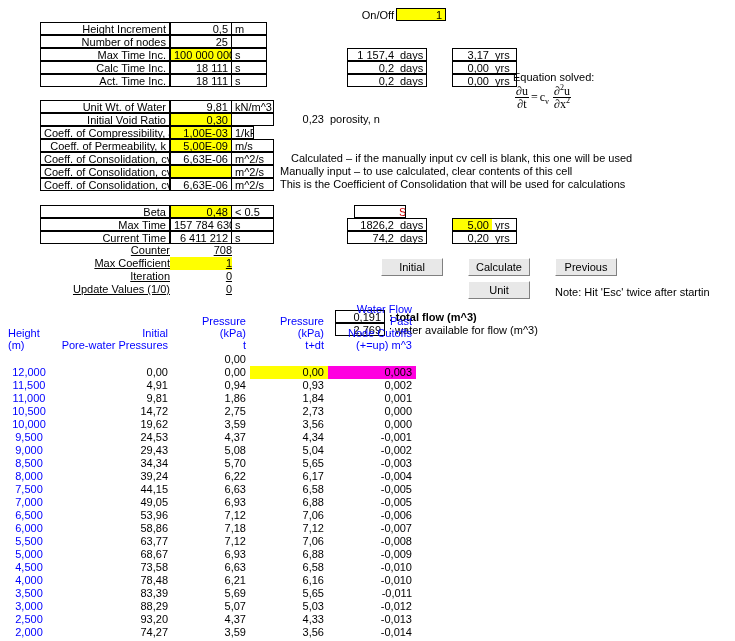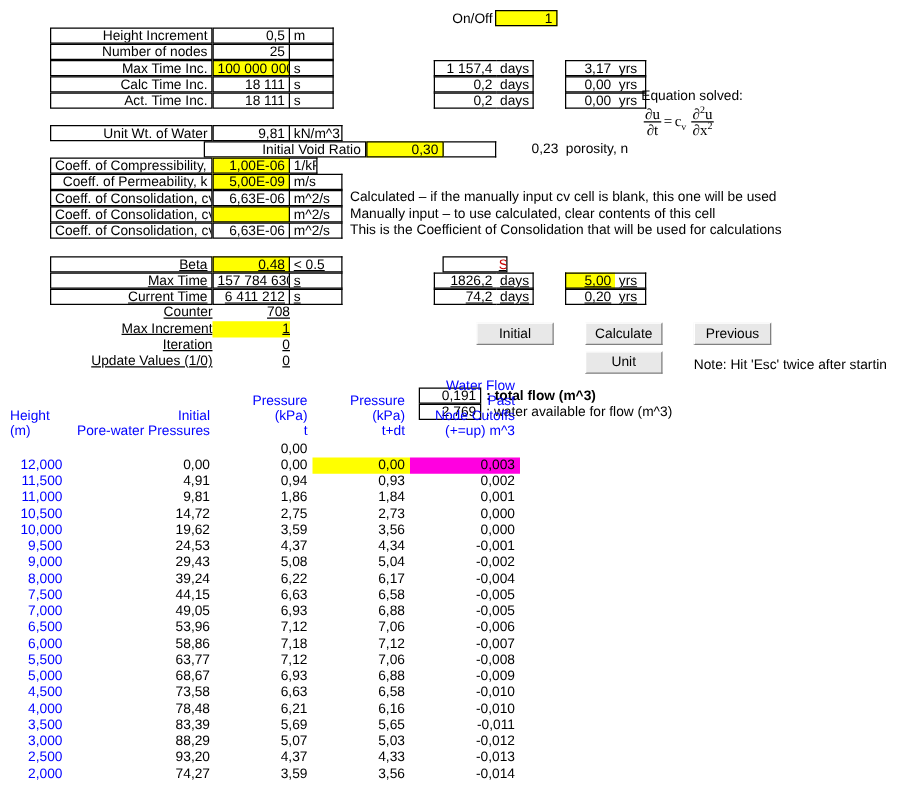--- a/index.html
+++ b/index.html
@@ -62,21 +62,21 @@
     line-height: 12px;
   }
   table.data td {
     padding: 0 4px;
     text-align: right;
     line-height: 13px;
     height: 13px;
   }
   table.data td.h {
     color: #0000ff;
-    text-align: right;
+    text-align: center;
   }
 
   
   .eq-label { font-size: 11px; }
   .eq {
     display: inline-flex;
     align-items: center;
     font-family: "Times New Roman", serif;
     font-size: 12px;
   }
@@ -169,43 +169,43 @@
       </div>
 </div>
 
 <div class="abs" style="left:40px; top:100px;">
   <div id="g2rows">
         <div style="display: flex;">
           <div class="cell label" style="width:130px">Unit Wt. of Water</div>
           <div class="cell value " style="width:62px">9,81</div>
           <div class="cell unit" style="width:42px;border-left:none">kN/m^3</div>
         </div>
-        <div style="display: flex; justify-content: center;">
+        <div style="display: flex;">
           <div class="cell label" style="width:130px">Initial Void Ratio</div>
           <div class="cell value yellow" style="width:62px">0,30</div>
           <div class="cell unit" style="width:42px;border-left:none"></div>
           <div style="width:10px"></div>
           <div class="noborder value" style="width:40px">0,23</div>
           <div class="noborder" style="margin-left:6px">porosity, n</div>
         </div>
         <div style="display: flex;">
           <div class="cell label" style="width:130px">Coeff. of Compressibility, av</div>
-          <div class="cell value yellow" style="width:62px">1,00E-06</div>
+          <div class="cell value yellow" style="width:62px">1,00E-03</div>
           <div class="cell unit" style="width:22px;border-left:none">1/kPa</div>
         </div>
         <div style="display: flex;">
           <div class="cell label" style="width:130px">Coeff. of Permeability, k</div>
           <div class="cell value yellow" style="width:62px">5,00E-09</div>
           <div class="cell unit" style="width:42px;border-left:none">m/s</div>
         </div>
         <div style="display: flex;">
           <div class="cell label" style="width:130px">Coeff. of Consolidation, cv</div>
           <div class="cell value " style="width:62px">6,63E-06</div>
           <div class="cell unit" style="width:42px;border-left:none">m^2/s</div>
-          <div class="noborder" style="margin-left:6px; white-space:nowrap">Calculated – if the manually input cv cell is blank, this one will be used</div>
+          <div class="noborder" style="margin-left:17px; white-space:nowrap">Calculated – if the manually input cv cell is blank, this one will be used</div>
         </div>
         <div style="display: flex;">
           <div class="cell label" style="width:130px">Coeff. of Consolidation, cv</div>
           <div class="cell value yellow" style="width:62px"></div>
           <div class="cell unit" style="width:42px;border-left:none">m^2/s</div>
           <div class="noborder" style="margin-left:6px; white-space:nowrap">Manually input – to use calculated, clear contents of this cell</div>
         </div>
         <div style="display: flex;">
           <div class="cell label" style="width:130px">Coeff. of Consolidation, cv</div>
           <div class="cell value " style="width:62px">6,63E-06</div>
@@ -244,21 +244,21 @@
           <div class="cell unit" style="width:30px">days</div>
           <div style="width:25px"></div>
           <div class="cell value " style="width:40px;border-right:none">0,20</div>
           <div class="cell unit" style="width:25px">yrs</div>
         </div>
         <div style="display: flex;">
           <div class="noborder label" style="width:130px;line-height:13px">Counter</div>
           <div class="noborder value " style="width:62px;line-height:13px">708</div>
         </div>
         <div style="display: flex;">
-          <div class="noborder label" style="width:130px;line-height:13px">Max Increment</div>
+          <div class="noborder label" style="width:130px;line-height:13px">Max Coefficient</div>
           <div class="noborder value yellow" style="width:62px;line-height:13px">1</div>
         </div>
         <div style="display: flex;">
           <div class="noborder label" style="width:130px;line-height:13px">Iteration</div>
           <div class="noborder value " style="width:62px;line-height:13px">0</div>
         </div>
         <div style="display: flex;">
           <div class="noborder label" style="width:130px;line-height:13px">Update Values (1/0)</div>
           <div class="noborder value " style="width:62px;line-height:13px">0</div>
         </div>
@@ -344,20 +344,27 @@
             <td class="">-0,001</td>
           </tr>
           <tr>
             <td class="h">9,000</td>
             <td>29,43</td>
             <td>5,08</td>
             <td class="">5,04</td>
             <td class="">-0,002</td>
           </tr>
           <tr>
+            <td class="h">8,500</td>
+            <td>34,34</td>
+            <td>5,70</td>
+            <td class="">5,65</td>
+            <td class="">-0,003</td>
+          </tr>
+          <tr>
             <td class="h">8,000</td>
             <td>39,24</td>
             <td>6,22</td>
             <td class="">6,17</td>
             <td class="">-0,004</td>
           </tr>
           <tr>
             <td class="h">7,500</td>
             <td>44,15</td>
             <td>6,63</td>

